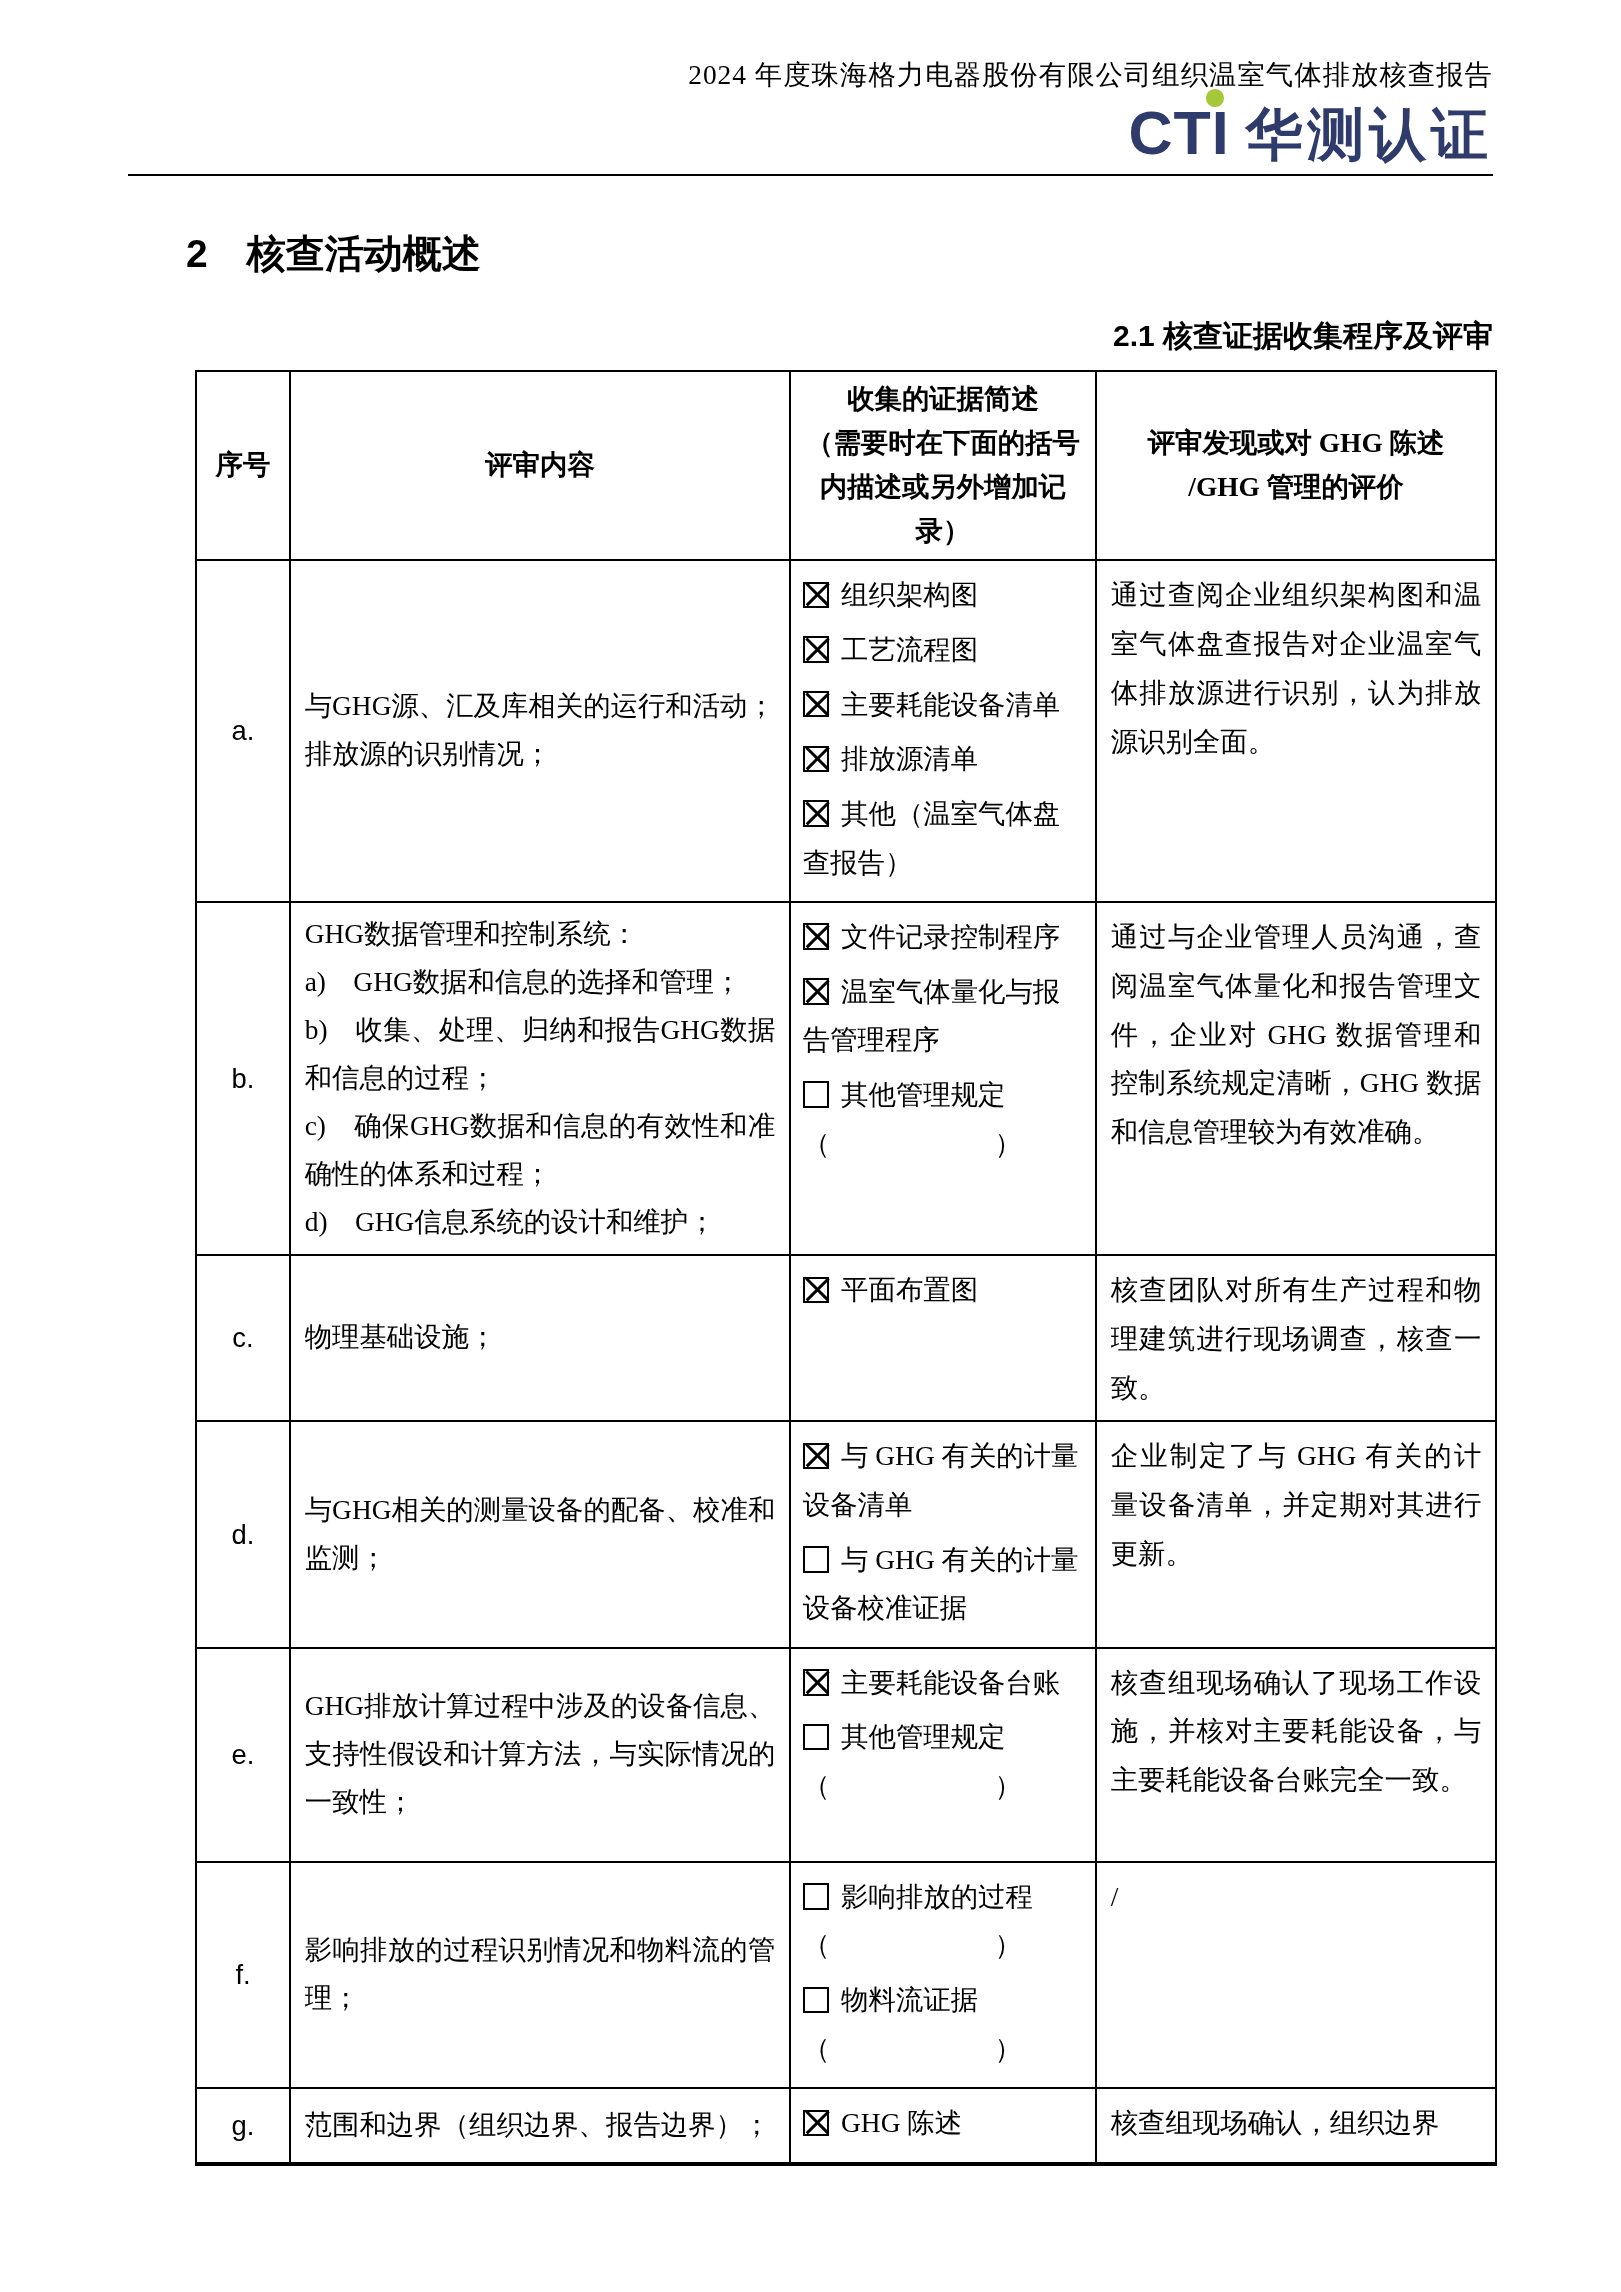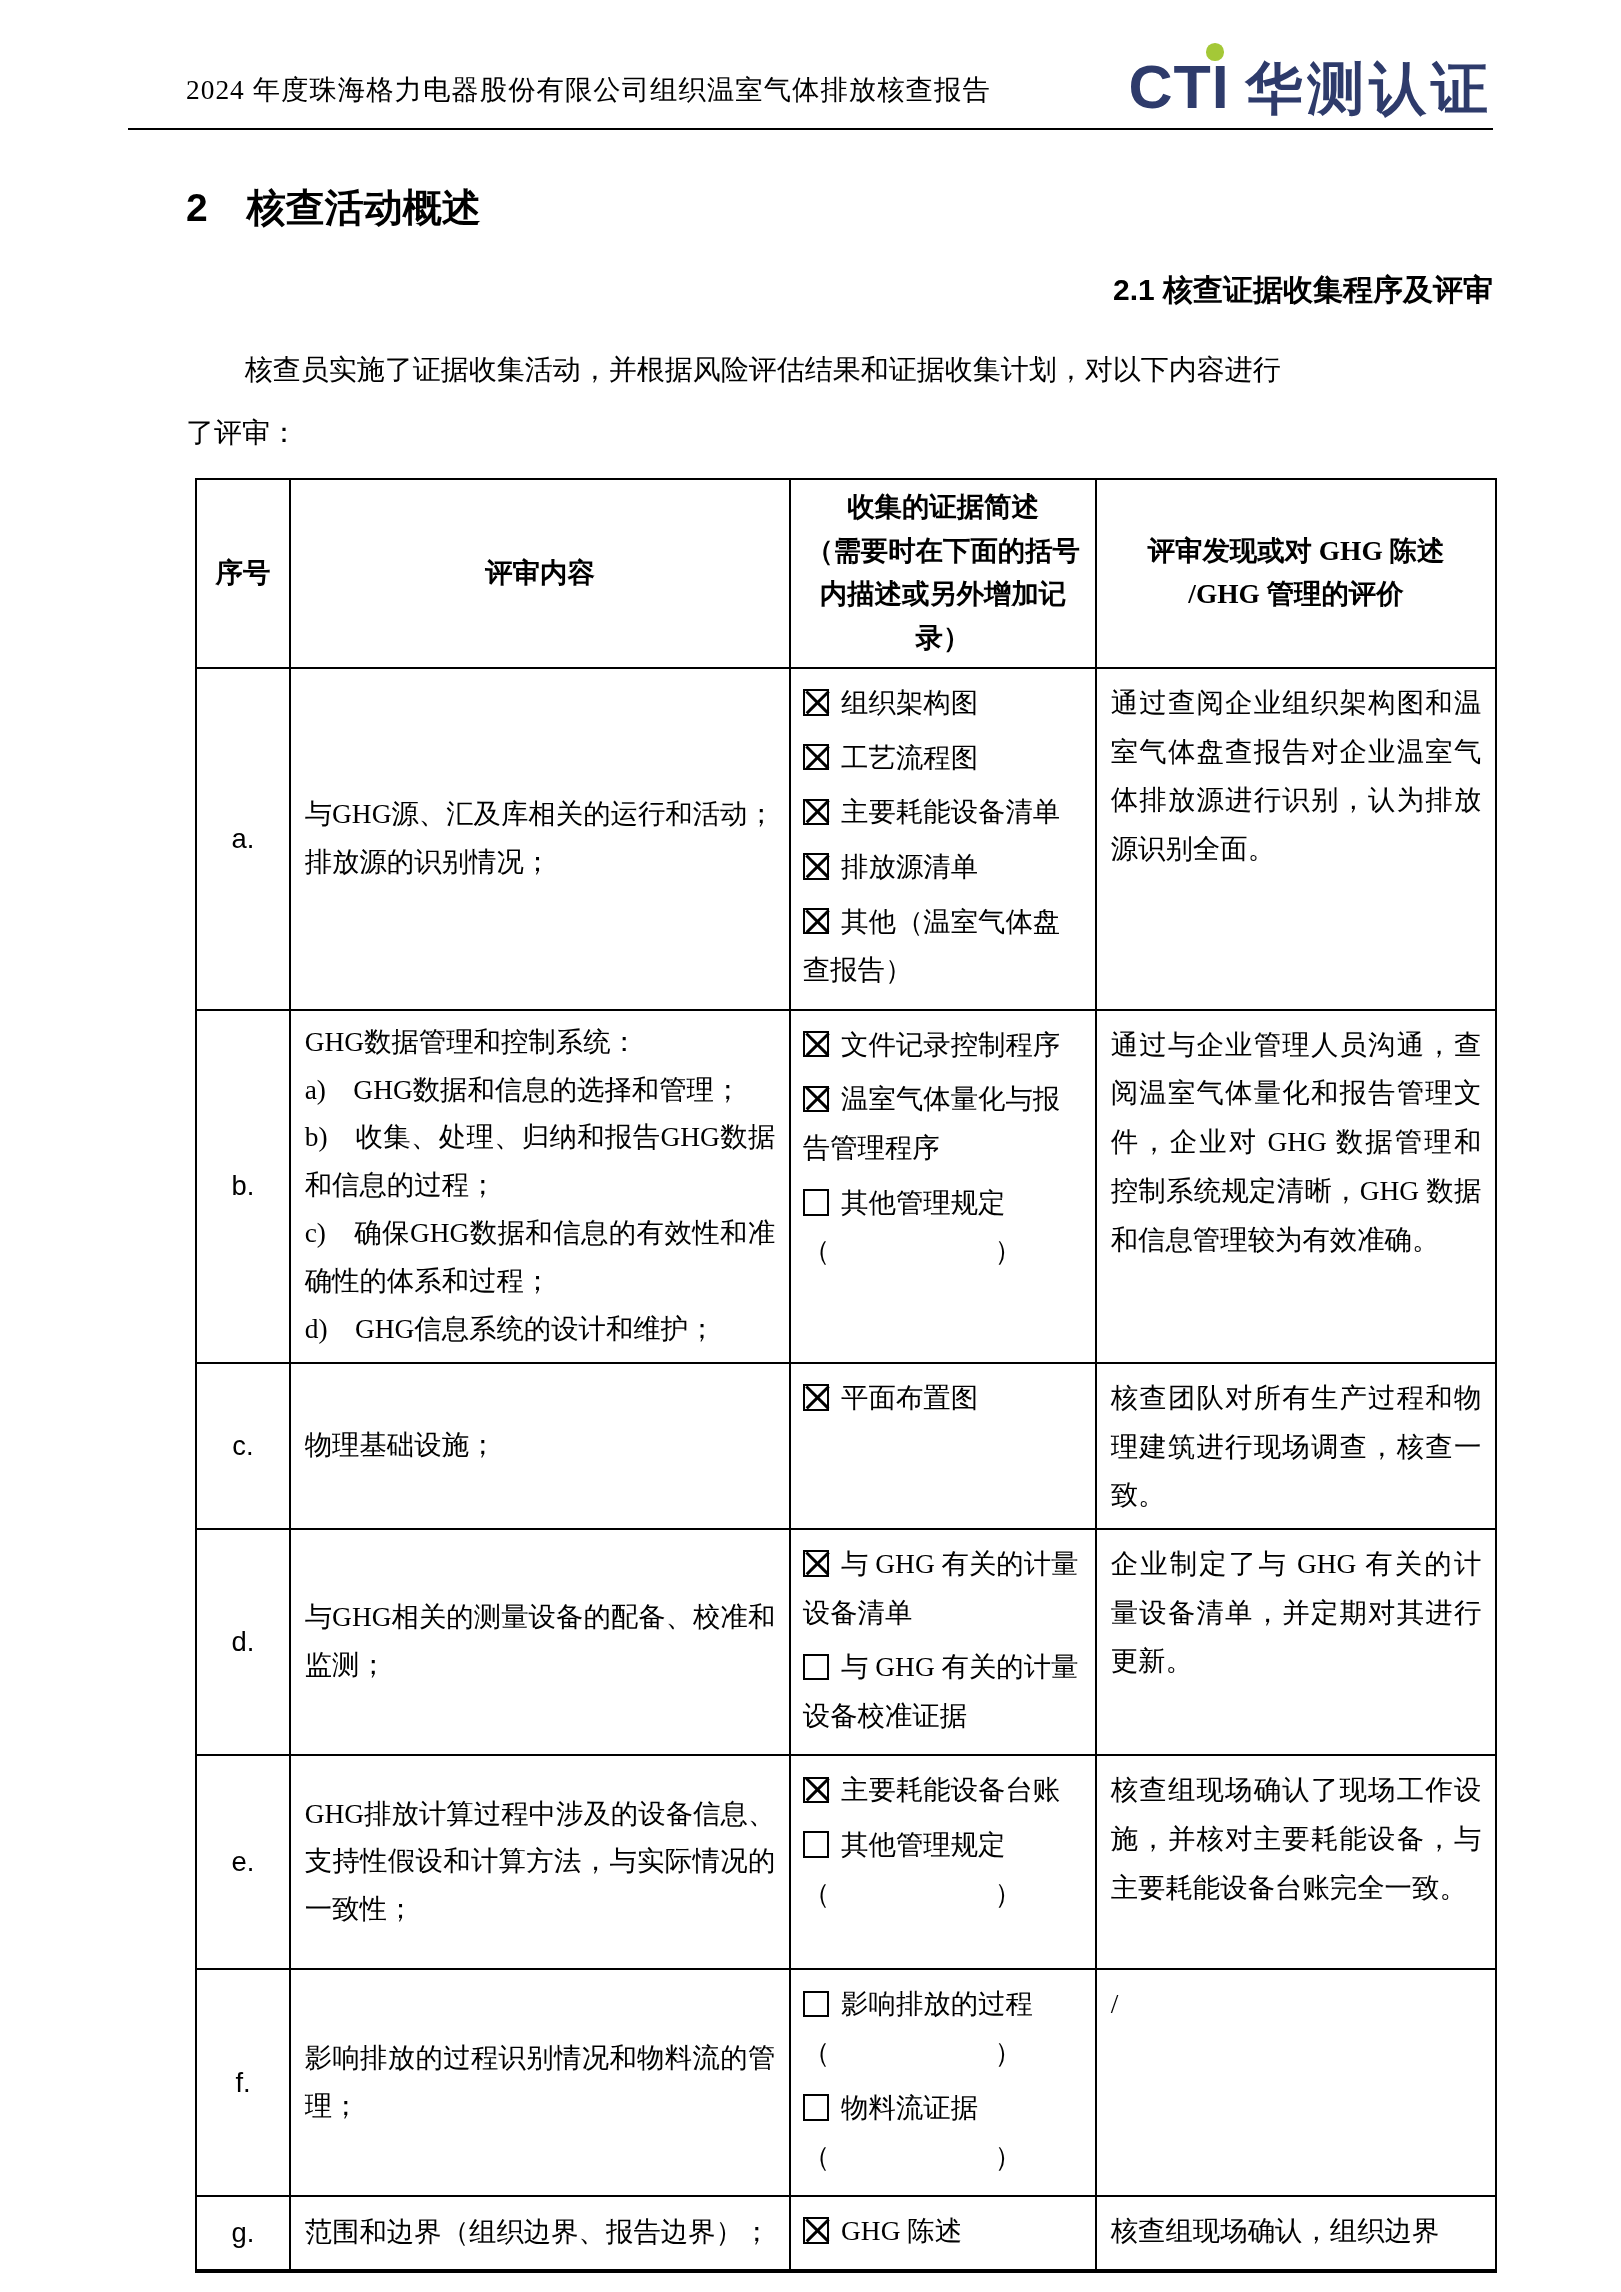--- a/index.html
+++ b/index.html
@@ -2,21 +2,21 @@
 <html style="--navy: #2E3B6B; --green: #A4C837;"><head>
 <meta charset="utf-8">
 <style>
   :root{ --navy:#2E3B6B; --green:#A4C837; }
   html,body{margin:0;padding:0;background:#fff;}
   body{font-family:"Liberation Serif",serif;color:#000;}
   .page{width:1621px;height:2293px;background:#fff;overflow:hidden;position:relative;}
 
   
   .doc-header{margin:0 128px;padding:57px 0 9.8px 58px;border-bottom:2.9px solid #000;
-    display:flex;justify-content:space-between;align-items:flex-end;}
+    display:flex;justify-content:space-between;align-items:flex-end;flex-direction:column;}
   .doc-title{font-size:27.4px;letter-spacing:1px;padding-bottom:9.8px;}
   .logo{display:flex;align-items:baseline;line-height:1;white-space:nowrap;}
   .logo-cti{font-family:"Liberation Sans",sans-serif;font-weight:800;font-size:61px;
     color:var(--navy);position:relative;letter-spacing:1px;}
   .logo-dot{position:absolute;right:5.9px;top:-13.7px;width:17.6px;height:17.6px;border-radius:50%;
     background:var(--green);}
   .logo-brand{font-family:"Liberation Sans",sans-serif;font-weight:700;font-size:57px;
     color:var(--navy);margin-left:15.7px;letter-spacing:4.9px;}
 
   
@@ -62,22 +62,20 @@
   <div class="doc-header">
     <div class="doc-title">2024 年度珠海格力电器股份有限公司组织温室气体排放核查报告</div>
     <div class="logo">
       <span class="logo-cti"><span>CTI</span><span class="logo-dot"></span></span>
       <span class="logo-brand">华测认证</span>
     </div>
   </div>
 
   <div class="h1-sec">2　核查活动概述</div>
   <div class="h2-sec">2.1 核查证据收集程序及评审</div>
-  <p class="intro">核查员实施了证据收集活动，并根据风险评估结果和证据收集计划，对以下内容进行
-了评审：</p>
 
   <table class="review">
     <colgroup>
       <col style="width:94px">
         <col style="width:500px">
       <col style="width:306px">
         <col style="width:400px">
     </colgroup>
     <thead>
       <tr>

